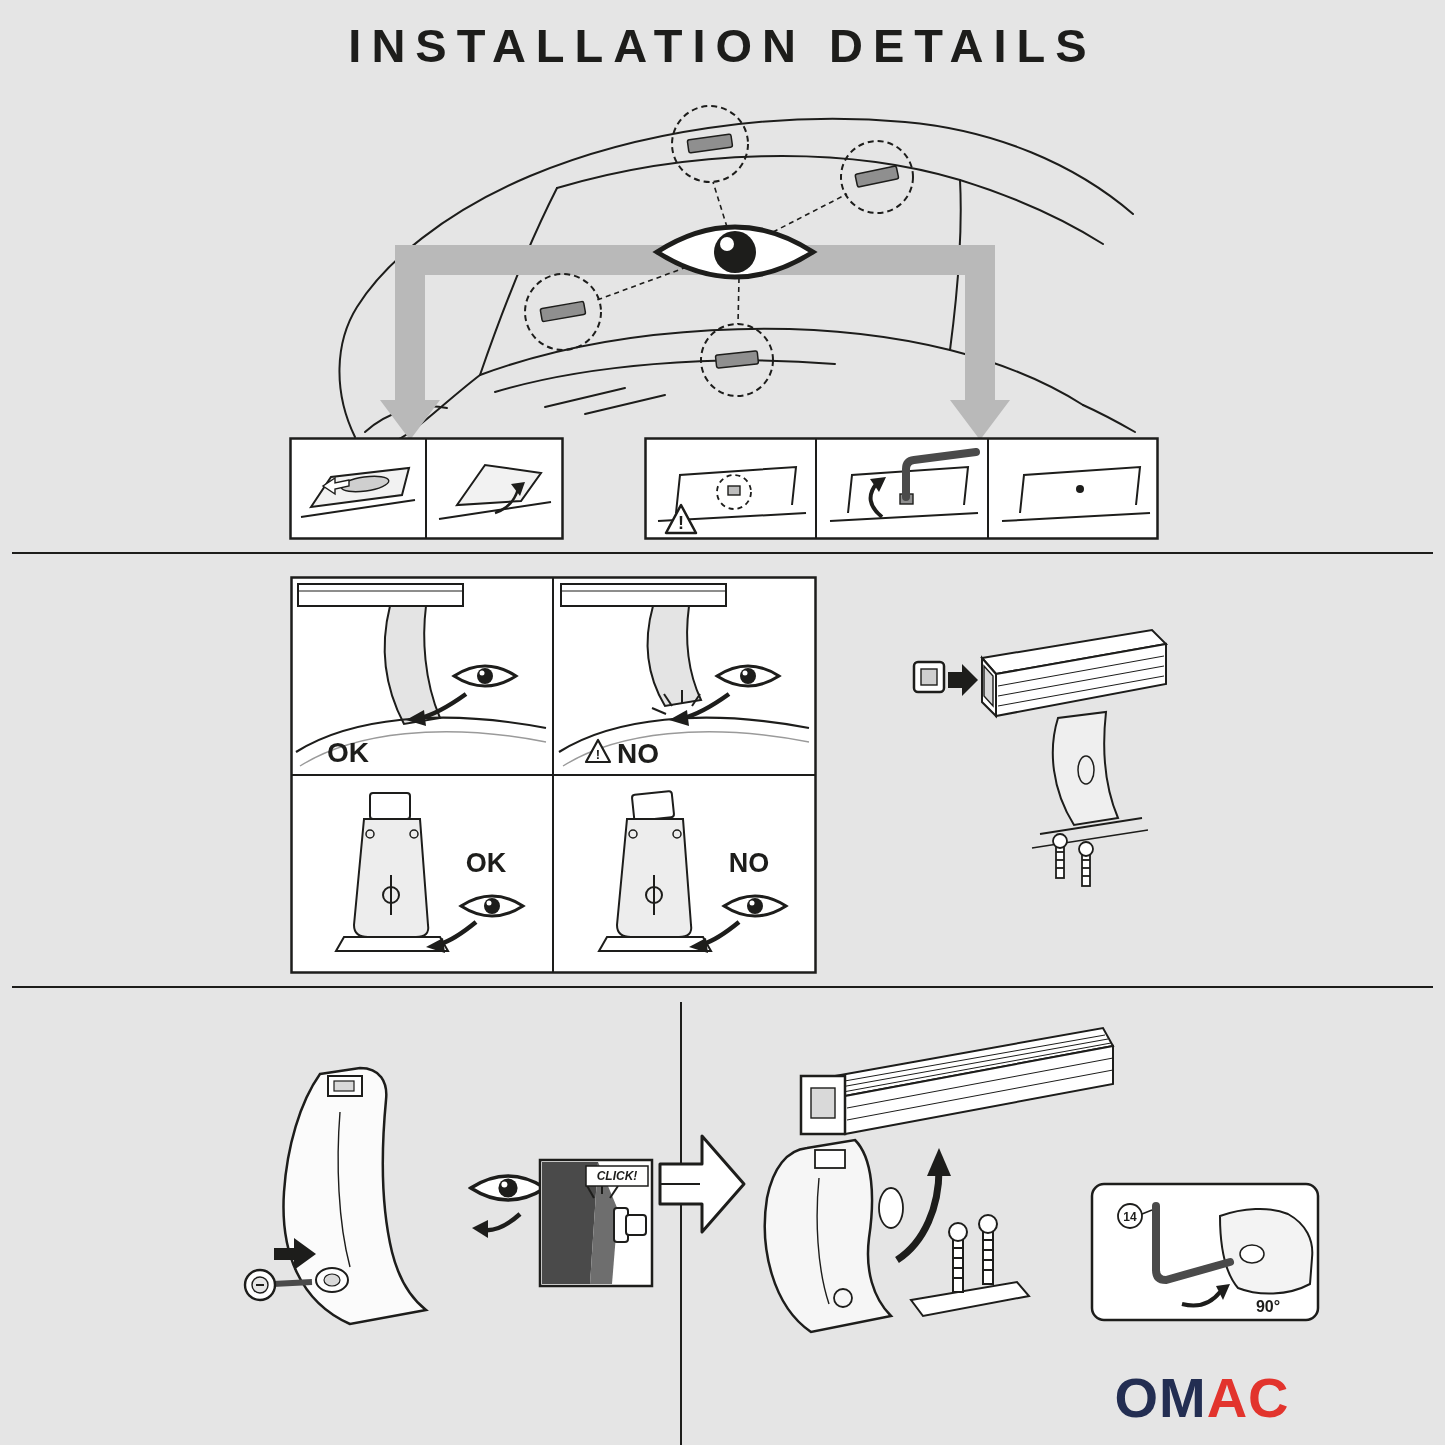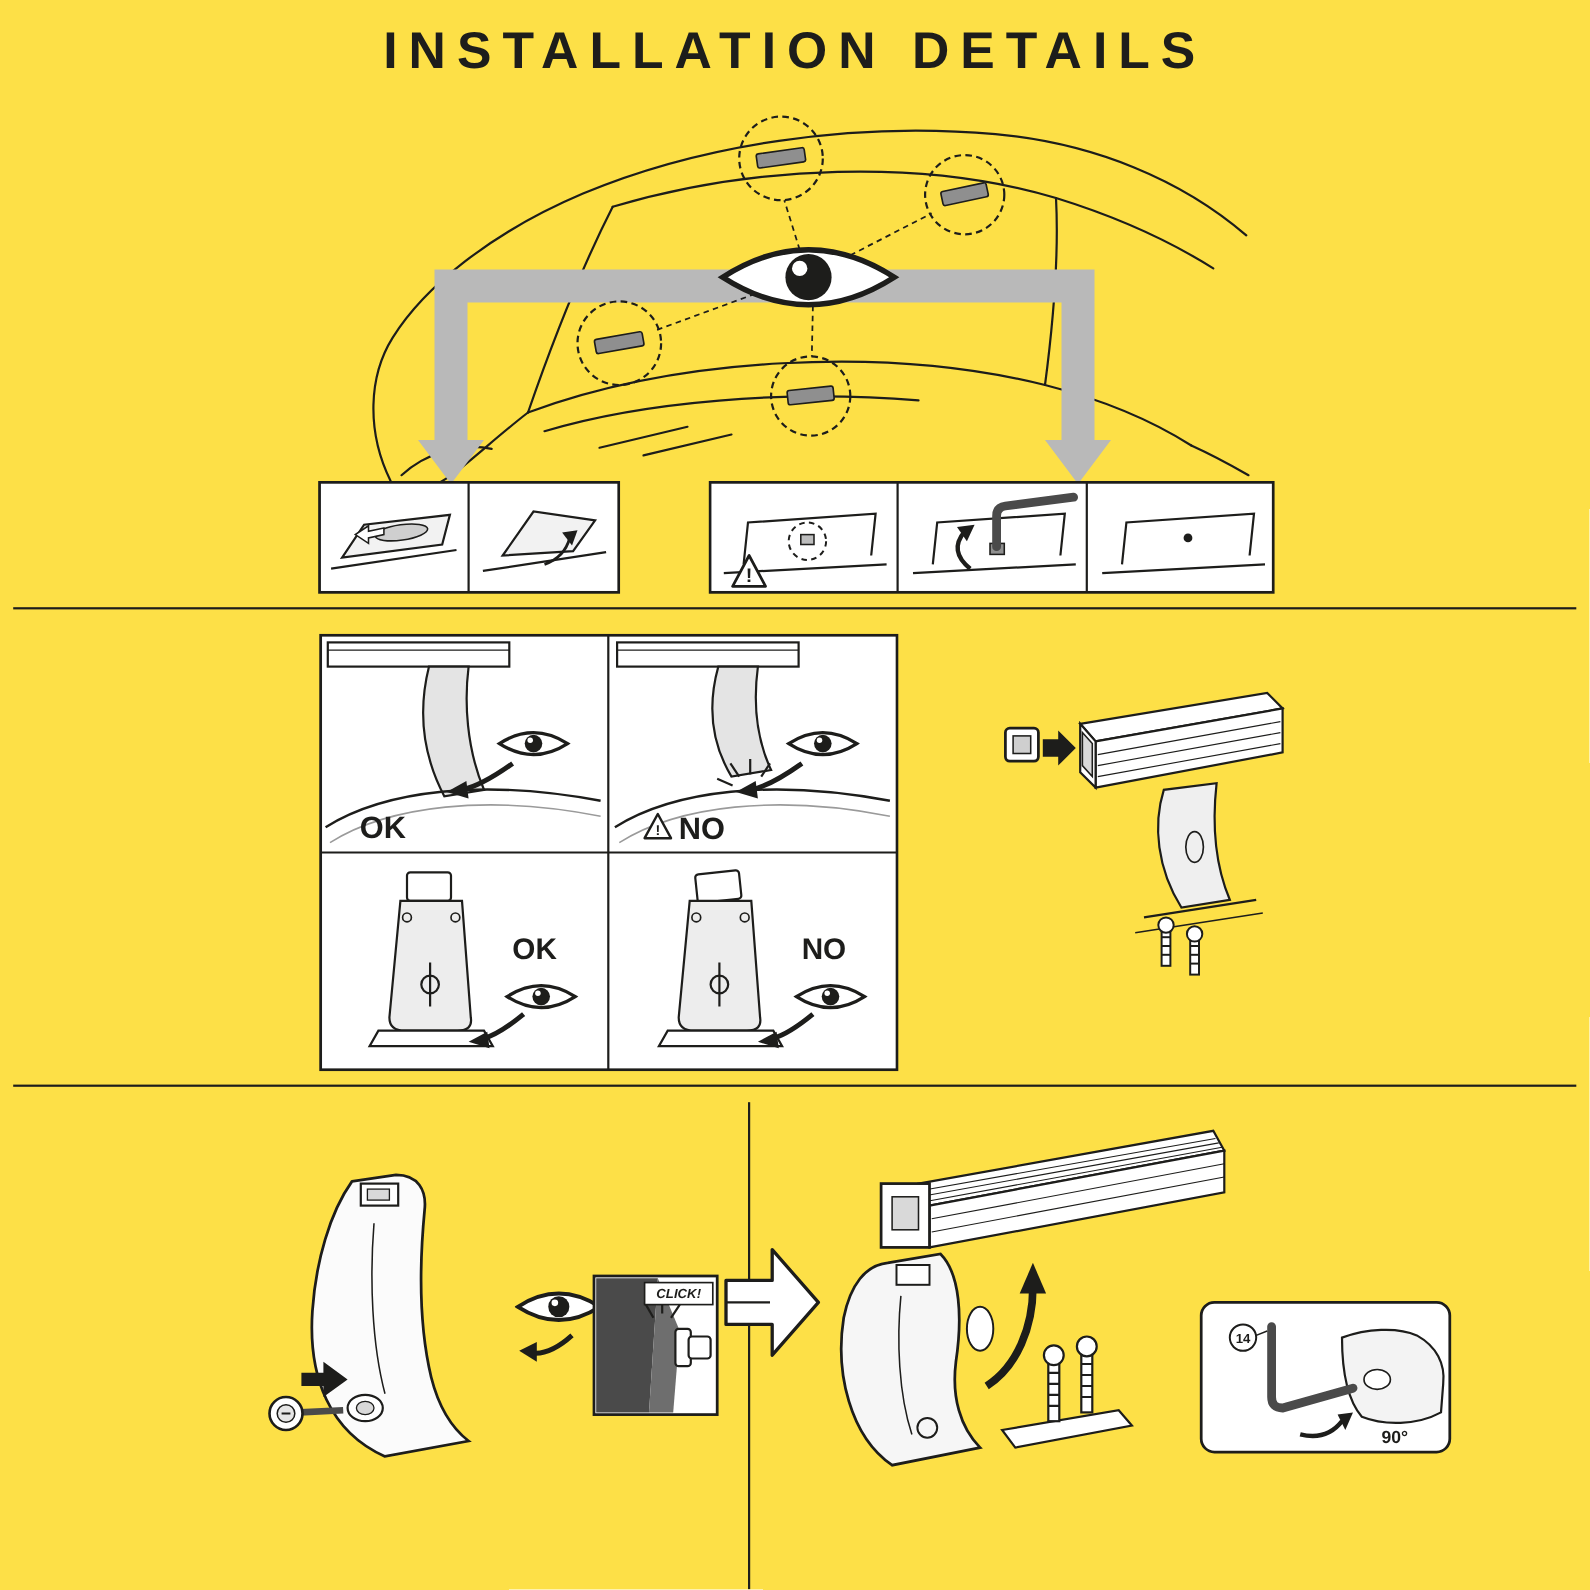--- a/index.html
+++ b/index.html
@@ -1,16 +1,16 @@
 <!DOCTYPE html>
 <html><head>
 <meta charset="utf-8">
 <style>
   html,body{margin:0;padding:0;background:#ffffff;}
-  #page{position:relative;width:1445px;height:1445px;background:#fde047;overflow:hidden;
+  #page{position:relative;width:1445px;height:1445px;background:#e5e5e5;overflow:hidden;
         font-family:"Liberation Sans",sans-serif;color:#1d1d1b;}
   .abs{position:absolute;}
   #title{top:18px;left:0;width:1445px;text-align:center;font-size:47px;font-weight:700;
          letter-spacing:10px;color:#1d1d1b;}
   .hdiv{height:2px;background:#1d1d1b;}
   .vdiv{width:2px;background:#1d1d1b;}
   #logo{top:1368px;left:1072px;width:260px;text-align:center;font-size:56px;font-weight:800;
         letter-spacing:1px;line-height:60px;}
   #logo .om{color:#232e52;}
   #logo .ac{color:#e2342d;}
@@ -349,14 +349,17 @@
     <ellipse cx="162" cy="72" rx="12" ry="9" fill="#fff" stroke="#1d1d1b" stroke-width="1.5"></ellipse>
     <path d="M 66 24 L 66 88 Q 66 98 76 98 L 140 80" stroke="#4a4a4a" stroke-width="8" fill="none" stroke-linecap="round"></path>
     <circle cx="40" cy="34" r="12" fill="#fff" stroke="#1d1d1b" stroke-width="1.8"></circle>
     <text x="40" y="39" text-anchor="middle" font-size="12" font-weight="bold" fill="#1d1d1b">14</text>
     <line x1="52" y1="32" x2="62" y2="28" stroke="#1d1d1b" stroke-width="1.4"></line>
     <path d="M 92 122 Q 116 128 130 110" stroke="#1d1d1b" stroke-width="4" fill="none"></path>
     <polygon points="126,104 140,102 133,118" fill="#1d1d1b"></polygon>
     <text x="178" y="130" text-anchor="middle" font-size="16" font-weight="bold" fill="#1d1d1b">90°</text>
   </svg>
 
+  <div id="logo" class="abs">
+    <span class="om">OM</span><span class="ac">AC</span>
+  </div>
 
 </div>
 
 </body></html>

